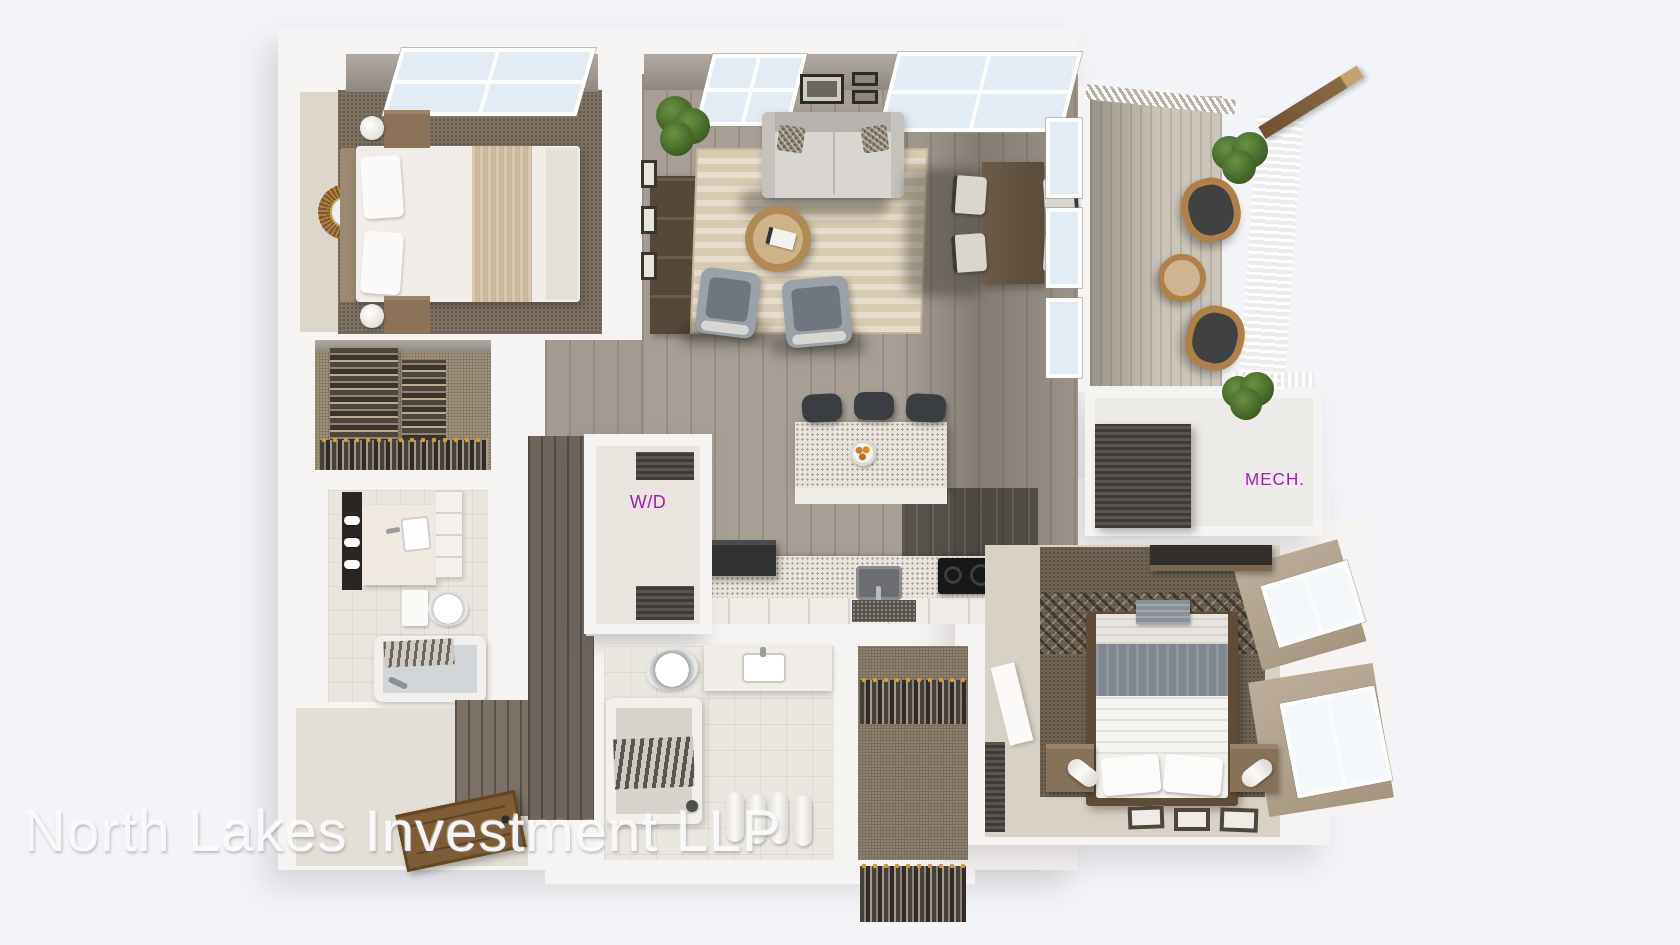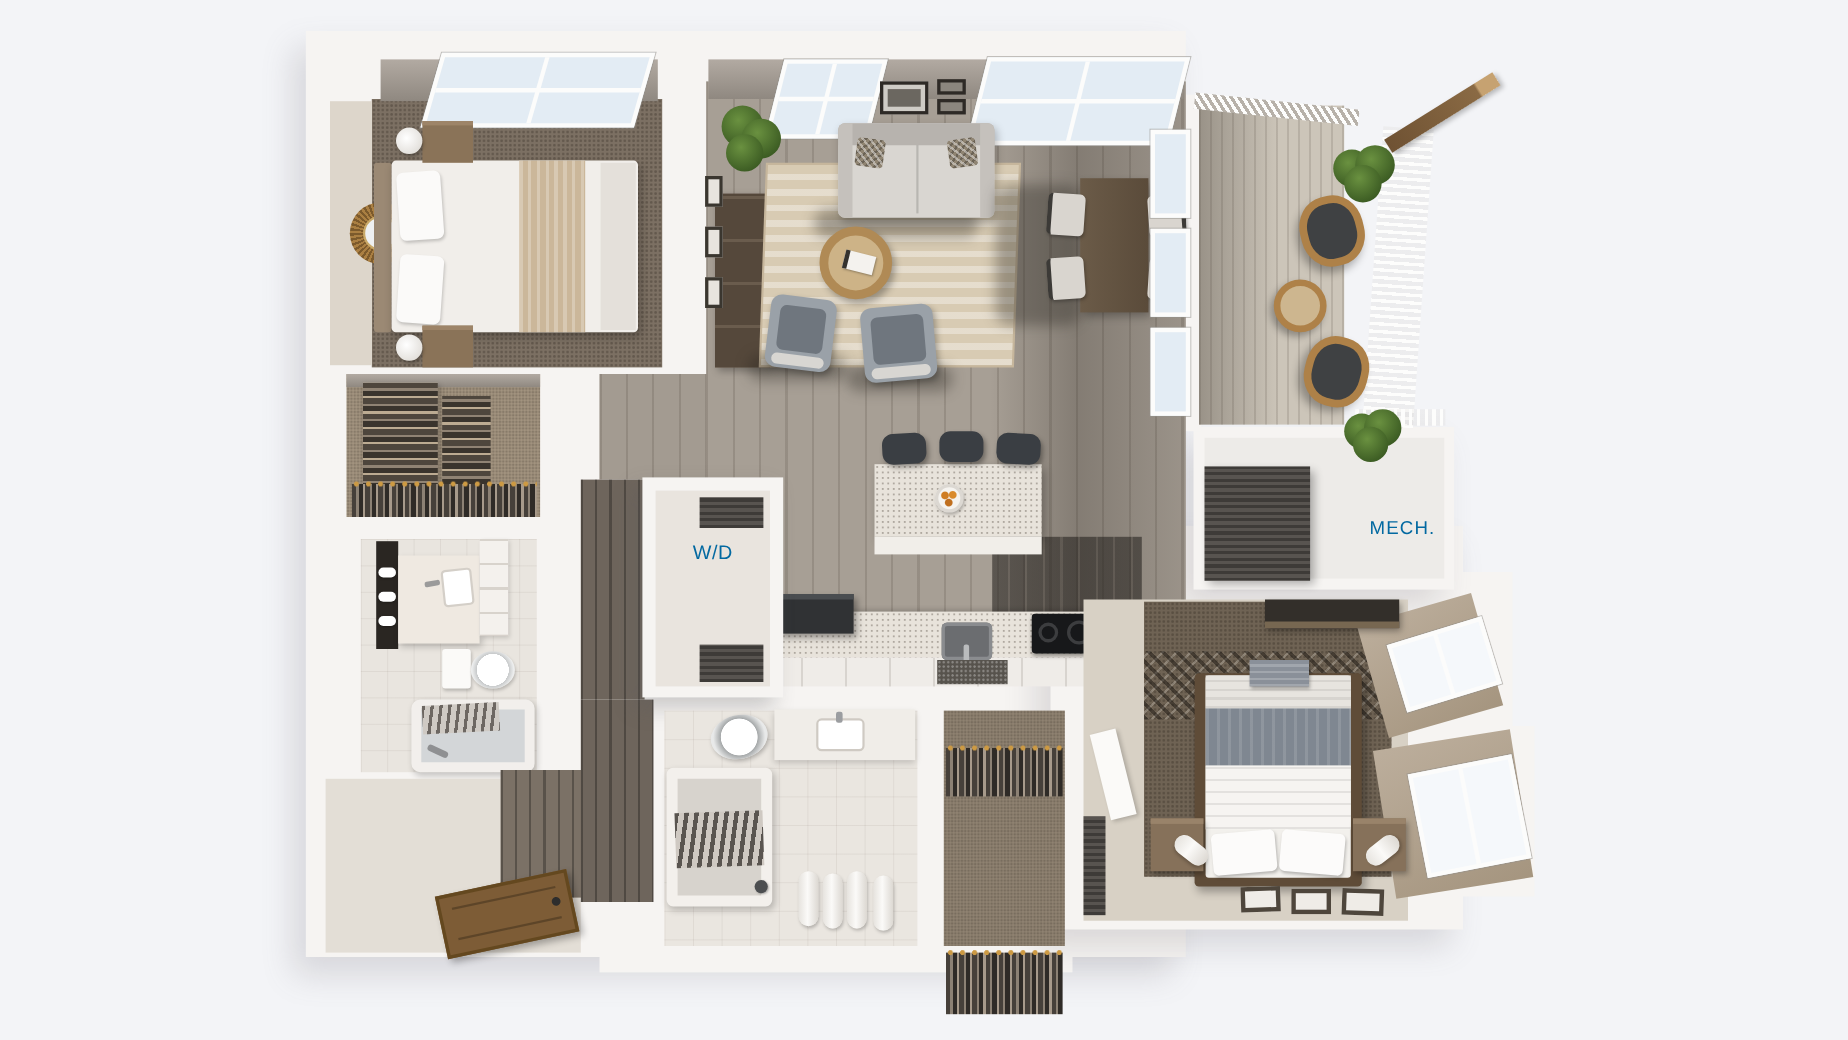--- a/index.html
+++ b/index.html
@@ -24,21 +24,21 @@
   .garm-stack{background:repeating-linear-gradient(0deg,#3a342d 0 5px,#908374 5px 7px,#4e463d 7px 12px,#bcab92 12px 14px);}
   .garm-hang{position:relative;background:repeating-linear-gradient(90deg,#46403a 0 4px,#8c8174 4px 6px,#2f2b27 6px 10px,#a79a8b 10px 12px);}
   .hangers:before{content:"";position:absolute;left:0;right:0;top:-4px;height:8px;
     background-image:radial-gradient(circle at 4px 4px,#cd9a43 2px,transparent 2.6px);
     background-size:11px 8px;background-repeat:repeat-x;}
   .towel{background:linear-gradient(90deg,#e6e3de,#fbfaf8 45%,#dcd8d2);border-radius:9px;box-shadow:1px 2px 3px rgba(0,0,0,.22);}
   .hatch{background-image:repeating-linear-gradient(52deg,#fdfdfc 0 3px,#b7b1a9 3px 6px);}
   .rail-h{background-image:repeating-linear-gradient(0deg,#fdfdfc 0 3px,rgba(200,195,188,.15) 3px 7px);}
   .rail-v{background-image:repeating-linear-gradient(90deg,#fdfdfc 0 3px,rgba(200,195,188,.15) 3px 7px);}
   .dkunit{background:repeating-linear-gradient(0deg,#3e3b38 0 3px,#585450 3px 6px);}
-  .lbl{color:#0369a1;font-weight:500;letter-spacing:.5px;text-align:center;}
+  .lbl{color:#a21caf;font-weight:500;letter-spacing:.5px;text-align:center;}
   .wm{font-size:58px;line-height:1;color:rgba(252,252,253,.92);letter-spacing:1px;white-space:nowrap;
       text-shadow:1px 2px 3px rgba(122,119,130,.45),-1px -1px 1px rgba(255,255,255,.55);}
   .shadowblob{filter:blur(6px);background:rgba(38,33,28,.35);border-radius:14px;}
   .plantleaf{border-radius:50%;background:radial-gradient(circle at 40% 35%,#6a9140,#3c5c23 75%);}
 </style>
 </head>
 <body>
 
 <div class="stage">
 
@@ -263,14 +263,15 @@
   <div class="abs" style="left:686px;top:800px;width:12px;height:12px;border-radius:50%;background:#4c4e50;box-shadow:1px 1px 2px rgba(0,0,0,.3);"></div>
   <div class="abs towel" style="left:726px;top:792px;width:18px;height:50px;"></div>
   <div class="abs towel" style="left:748px;top:794px;width:18px;height:50px;"></div>
   <div class="abs towel" style="left:770px;top:792px;width:18px;height:52px;"></div>
   <div class="abs towel" style="left:794px;top:796px;width:18px;height:50px;"></div>
 
   <div class="abs speckl" style="left:858px;top:646px;width:110px;height:214px;background-color:#8f8271;"></div>
   <div class="abs garm-hang hangers" style="left:860px;top:650px;width:106px;height:44px;"></div>
   <div class="abs garm-hang hangers" style="left:860px;top:792px;width:106px;height:56px;"></div>
 
+  <div class="abs wm" style="left:24px;top:802px;">North Lakes Investment LLP</div>
 
 </div>
 
 </body></html>

